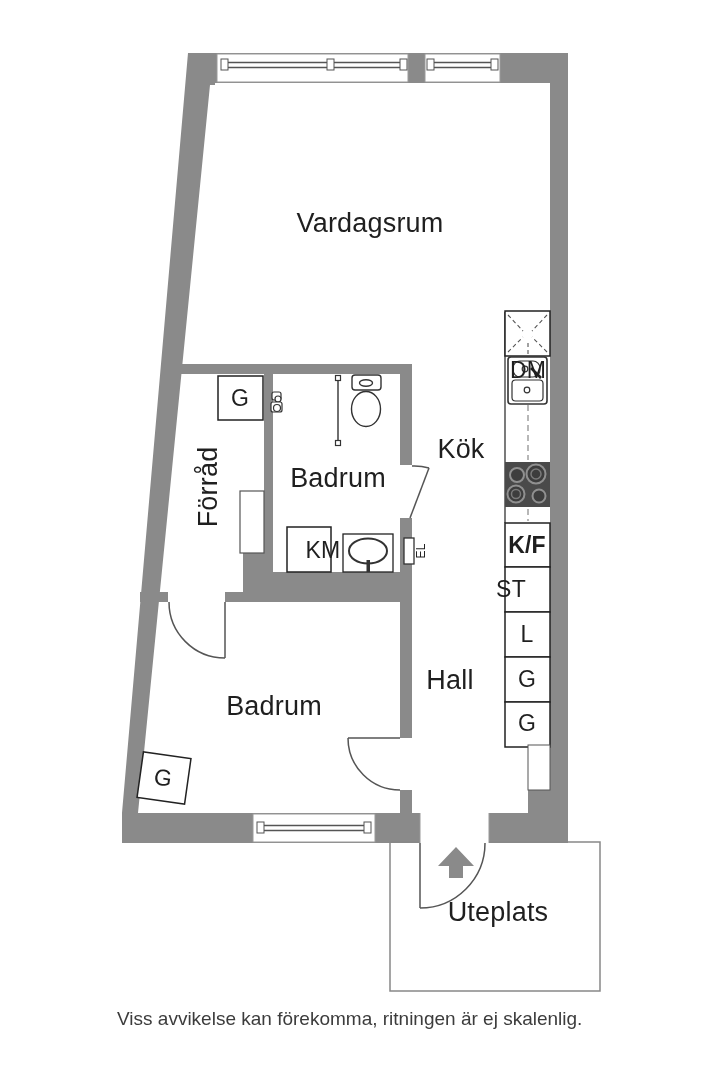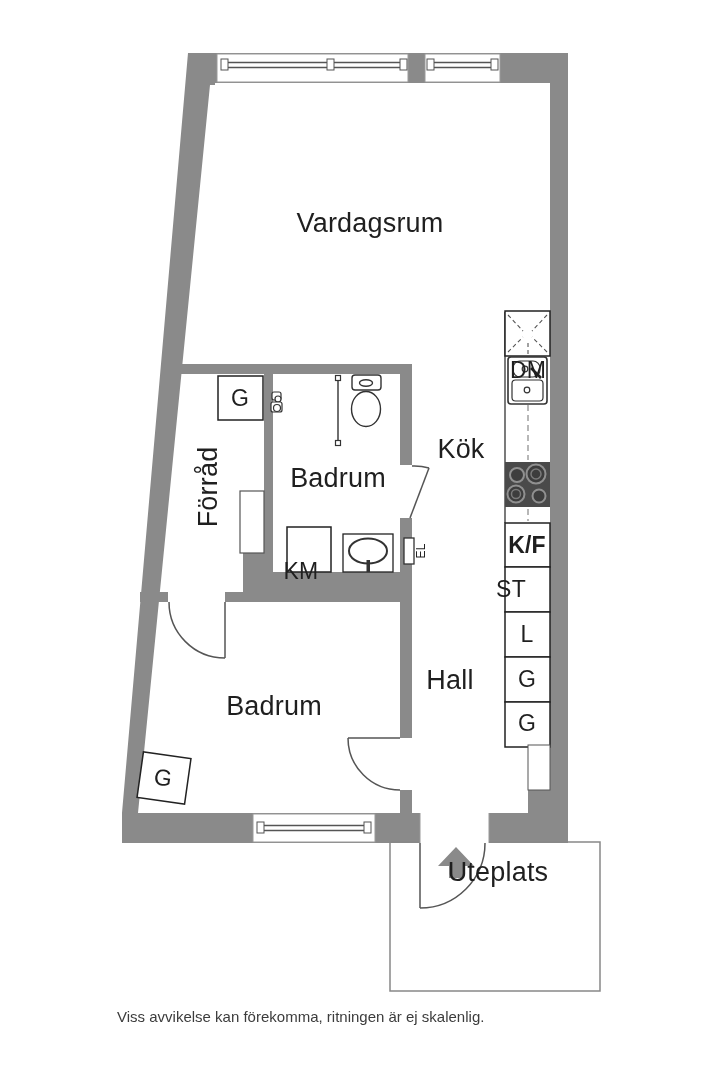--- a/index.html
+++ b/index.html
@@ -11,32 +11,32 @@
   .lbl.small{font-size:23px;}
   .lbl.tiny{font-size:12px;}
   .lbl.rot-ccw{transform:translate(-50%,-50%) rotate(-90deg);}
   .lbl.rot-g{transform:translate(-50%,-50%) rotate(8deg);}
   .lbl-vardagsrum{left:370px;top:223px;}
   .lbl-kok{left:461px;top:449px;}
   .lbl-badrum{left:338px;top:478px;}
   .lbl-forrad{left:208px;top:487px;}
   .lbl-sovrum{left:274px;top:706px;}
   .lbl-hall{left:450px;top:680px;}
-  .lbl-uteplats{left:498px;top:872px;text-align:right;}
+  .lbl-uteplats{left:498px;top:912px;text-align:right;}
   .lbl-g-forrad{left:240px;top:398px;}
   .lbl-g-sovrum{left:163px;top:778px;}
   .lbl-dm{left:528px;top:334px;margin-top:36px;}
-  .lbl-km{left:301px;top:550px;margin-top:21px;}
+  .lbl-km{left:323px;top:550px;}
   .lbl-kf{left:527px;top:545px;font-weight:bold;}
   .lbl-st{left:511px;top:589px;}
   .lbl-l{left:527px;top:634px;}
   .lbl-g1{left:527px;top:679px;}
   .lbl-g2{left:527px;top:723px;}
   .lbl-el{left:421px;top:551px;}
-  .disclaimer{position:absolute;left:117px;top:1008px;font-size:15px;color:#3c3c3c;}
+  .disclaimer{position:absolute;left:117px;top:1008px;font-size:19px;color:#3c3c3c;}
 </style>
 </head>
 <body>
 
 <div id="stage">
 
 <svg id="plan-svg" width="720" height="1080" viewBox="0 0 720 1080">
 
   <g fill="#8A8A8A" stroke="none">
 

